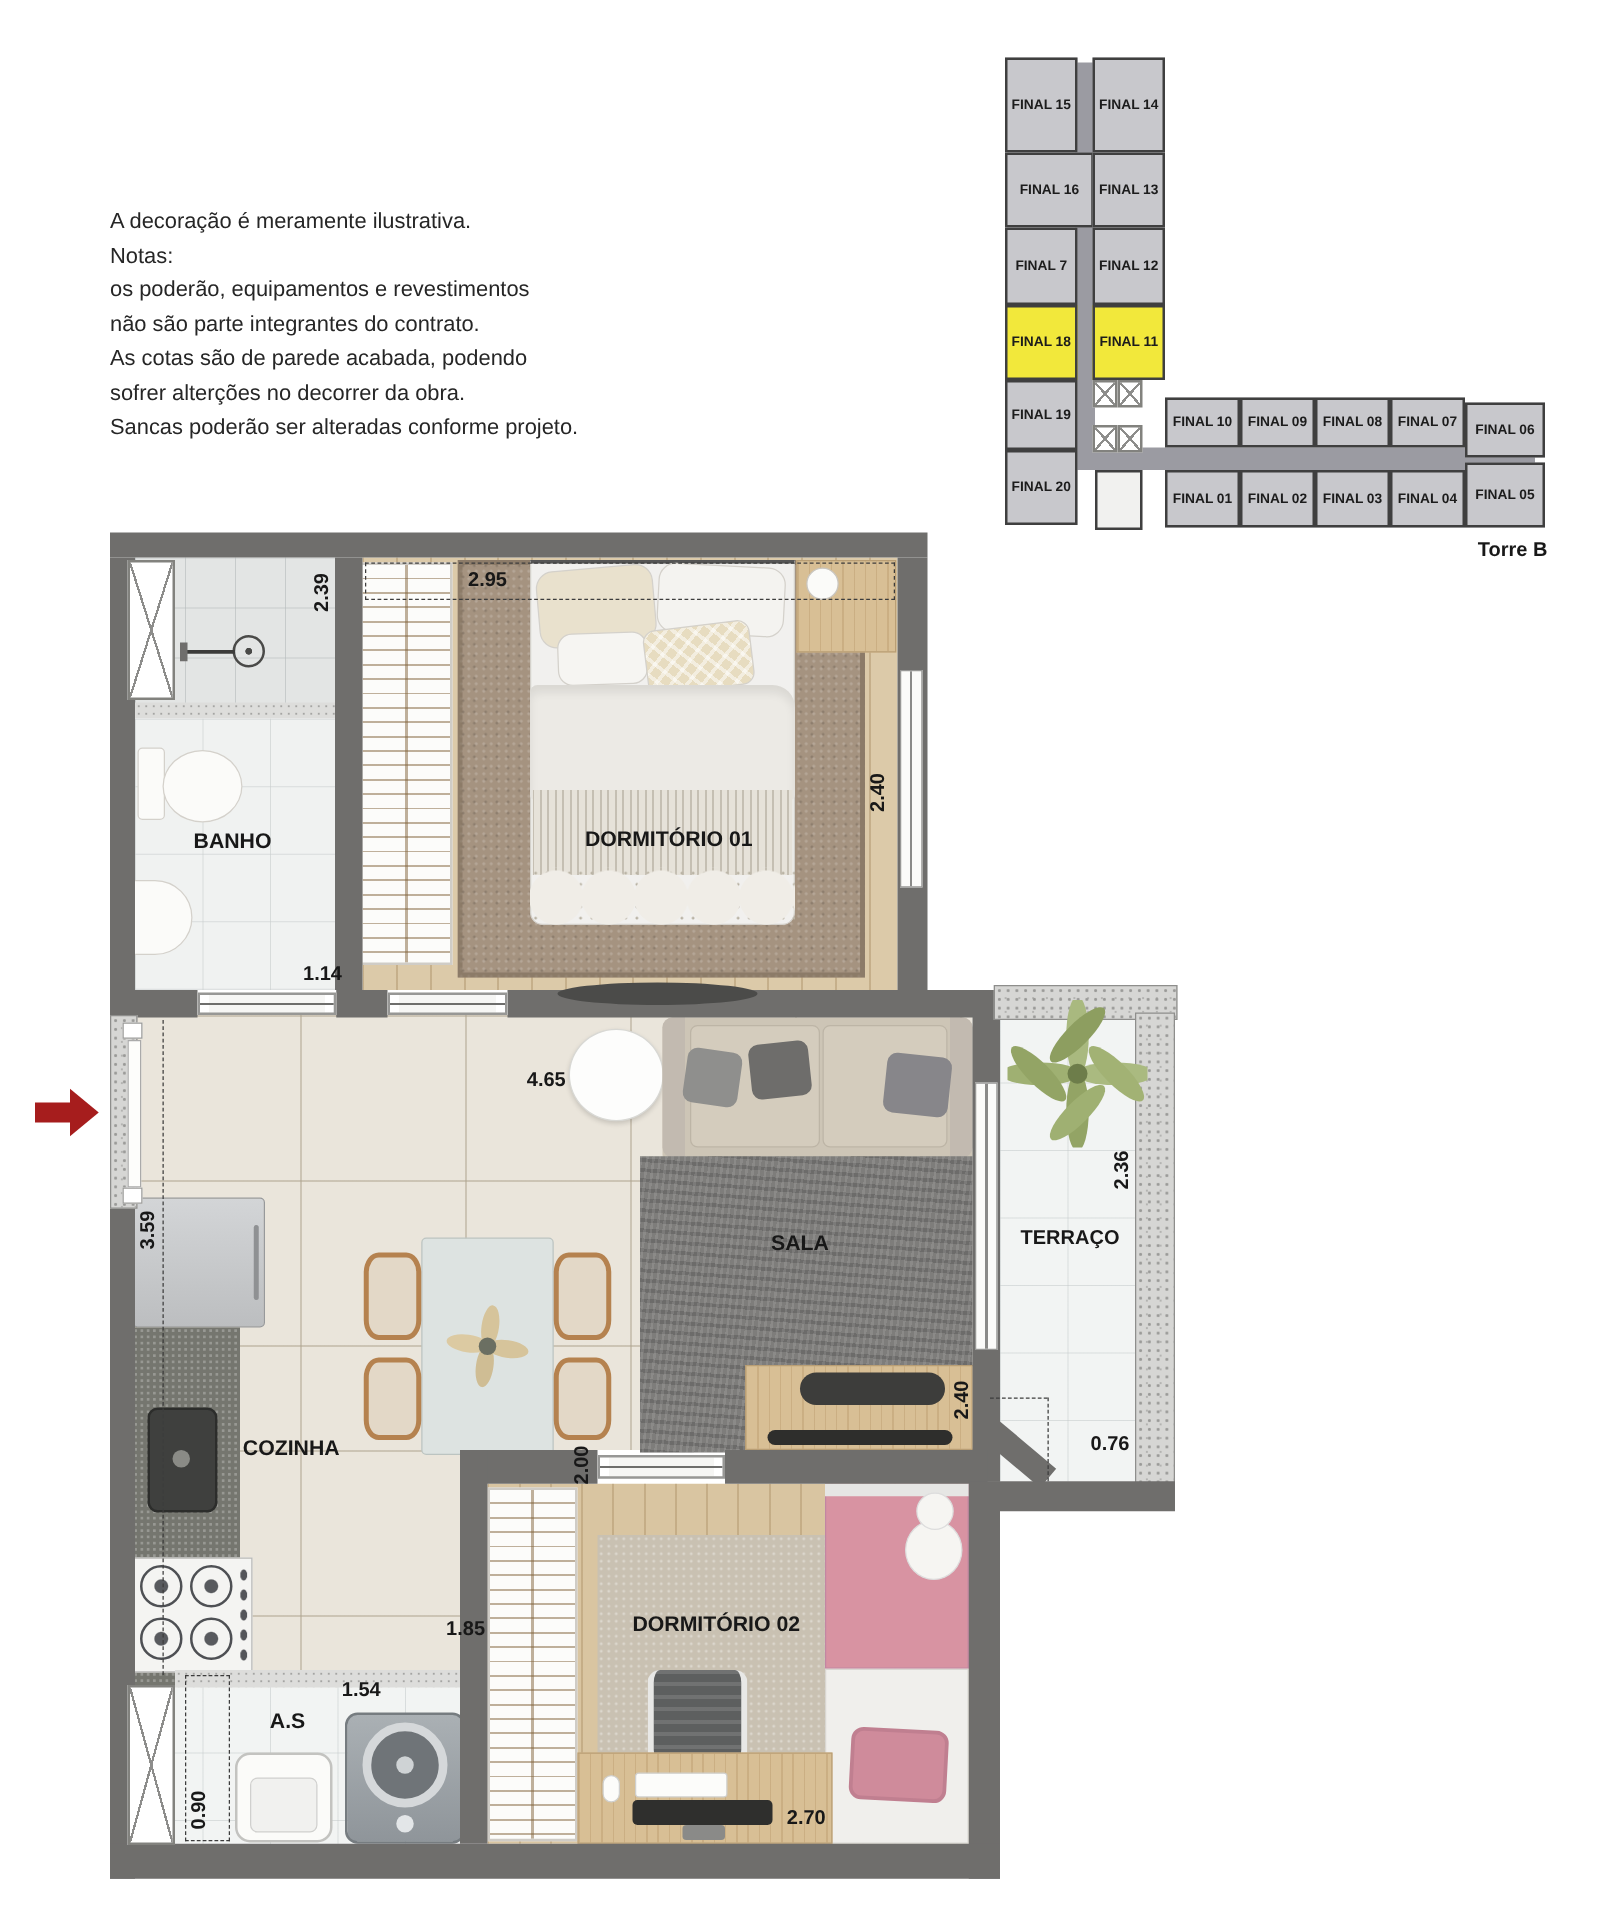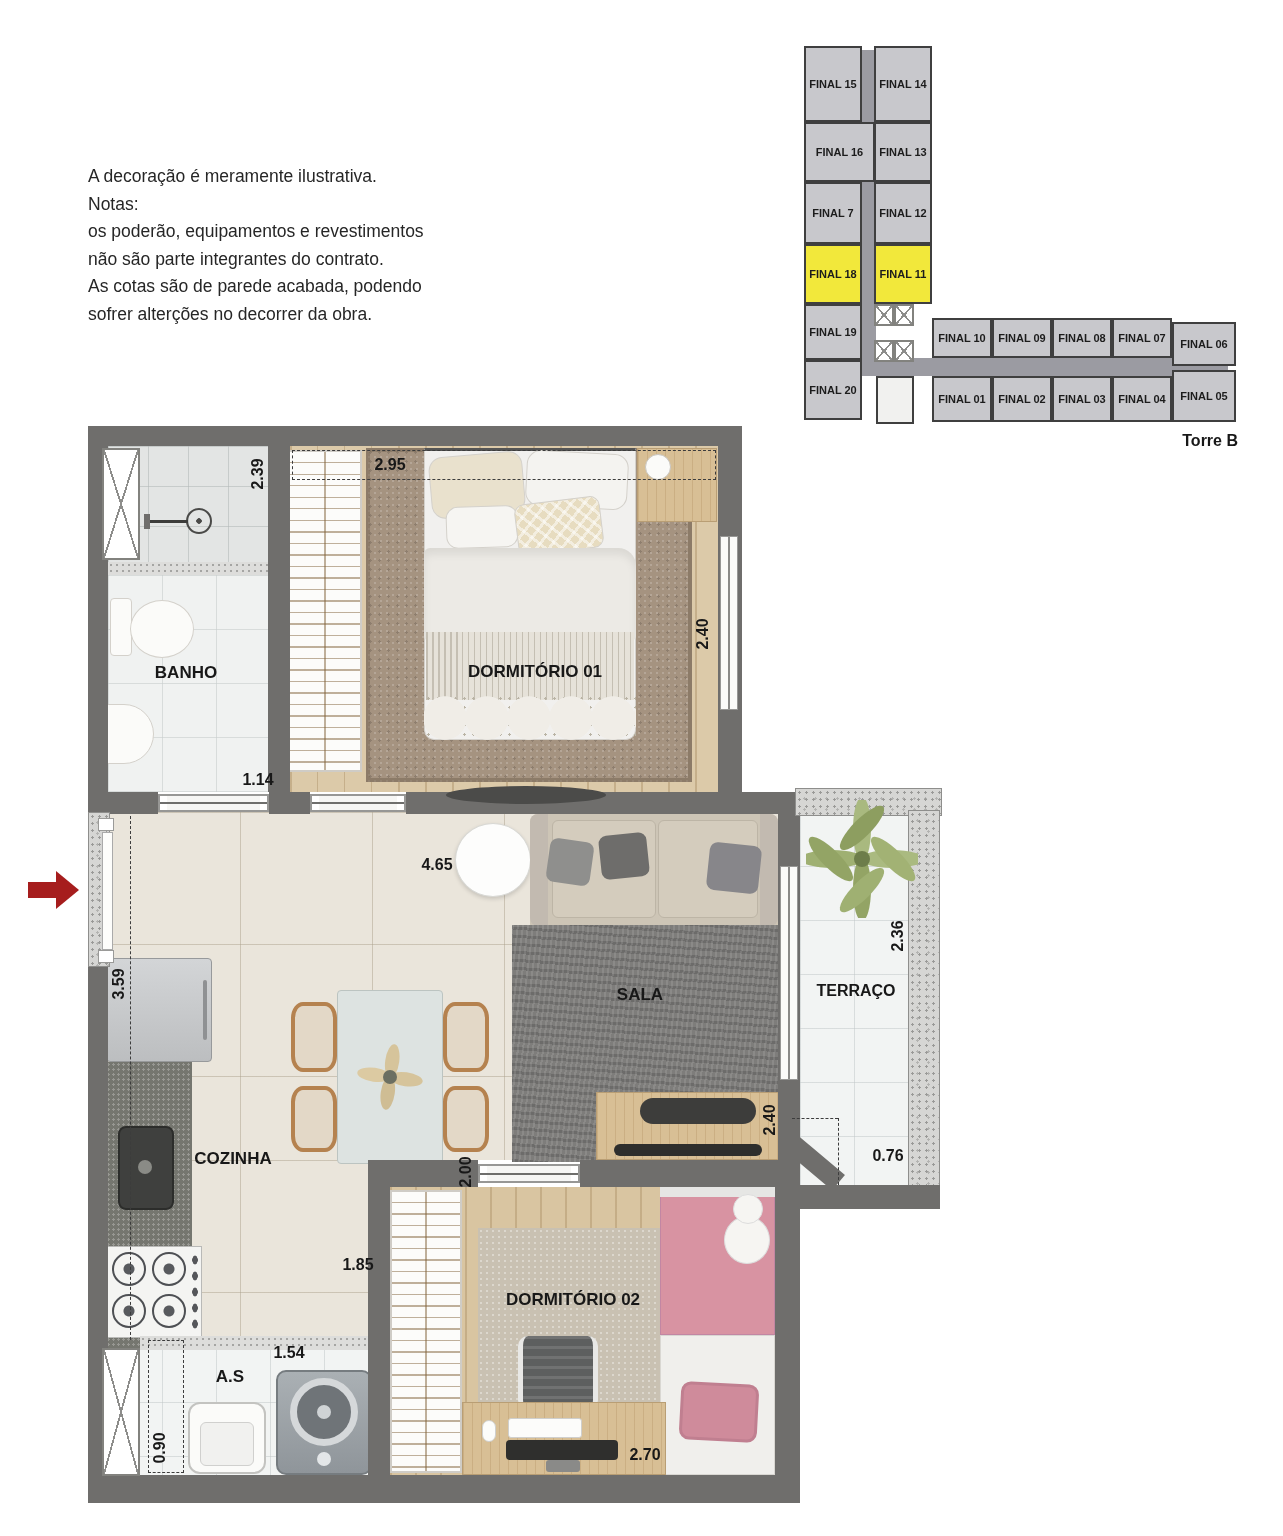--- a/index.html
+++ b/index.html
@@ -73,20 +73,21 @@
 
 <div id="stage">
 
   <div class="abs notes" style="left:88px;top:163px;width:440px;">
     <div>A decoração é meramente ilustrativa.</div>
     <div>Notas:</div>
     <div>os poderão, equipamentos e revestimentos</div>
     <div>não são parte integrantes do contrato.</div>
     <div>As cotas são de parede acabada, podendo</div>
     <div>sofrer alterções no decorrer da obra.</div>
+    <div>Sancas poderão ser alteradas conforme projeto.</div>
   </div>
 
   <div class="abs" style="left:798px;top:40px;width:447px;height:412px;">
     <div class="kp-cor" style="left:62px;top:10px;width:16px;height:326px;"></div>
     <div class="kp-cor" style="left:62px;top:318px;width:368px;height:18px;"></div>
 
     <div class="kp-u" style="left:6px;top:6px;width:58px;height:76px;">FINAL 15</div>
     <div class="kp-u" style="left:76px;top:6px;width:58px;height:76px;">FINAL 14</div>
     <div class="kp-u" style="left:6px;top:82px;width:71px;height:60px;">FINAL 16</div>
     <div class="kp-u" style="left:76px;top:82px;width:58px;height:60px;">FINAL 13</div>
@@ -277,18 +278,18 @@
   <div class="abs dim vert" style="left:228px;top:465px;z-index:7;">2.39</div>
   <div class="abs dim" style="left:360px;top:456px;z-index:7;">2.95</div>
   <div class="abs dim vert" style="left:673px;top:625px;z-index:7;">2.40</div>
   <div class="abs dim" style="left:228px;top:771px;z-index:7;">1.14</div>
   <div class="abs dim" style="left:407px;top:856px;z-index:7;">4.65</div>
   <div class="abs dim vert" style="left:89px;top:975px;z-index:7;">3.59</div>
   <div class="abs dim vert" style="left:868px;top:927px;z-index:7;">2.36</div>
   <div class="abs dim vert" style="left:740px;top:1111px;z-index:7;">2.40</div>
   <div class="abs dim" style="left:858px;top:1147px;z-index:7;">0.76</div>
   <div class="abs dim vert" style="left:436px;top:1163px;z-index:7;">2.00</div>
-  <div class="abs dim" style="left:328px;top:1256px;z-index:7;">1.85</div>
+  <div class="abs dim" style="left:328px;top:1295px;z-index:7;text-align:right;">1.85</div>
   <div class="abs dim" style="left:259px;top:1344px;z-index:7;">1.54</div>
   <div class="abs dim vert" style="left:130px;top:1439px;z-index:7;">0.90</div>
   <div class="abs dim" style="left:615px;top:1446px;z-index:7;">2.70</div>
 
 </div>
 
 </body></html>

